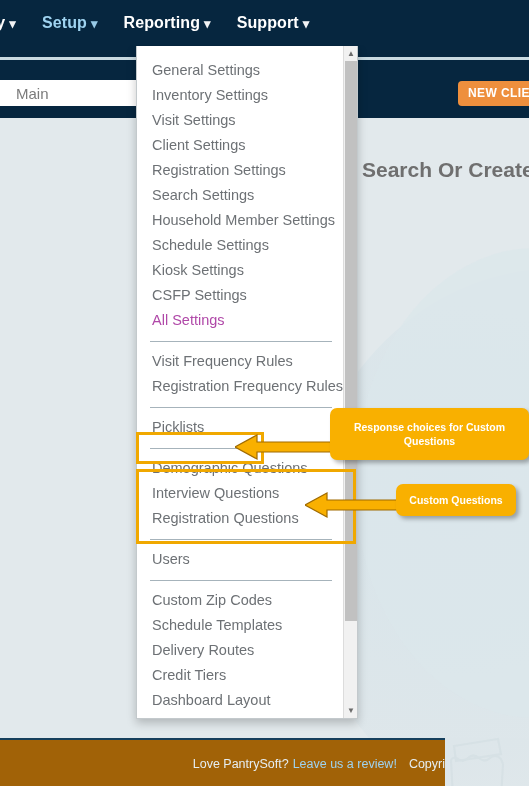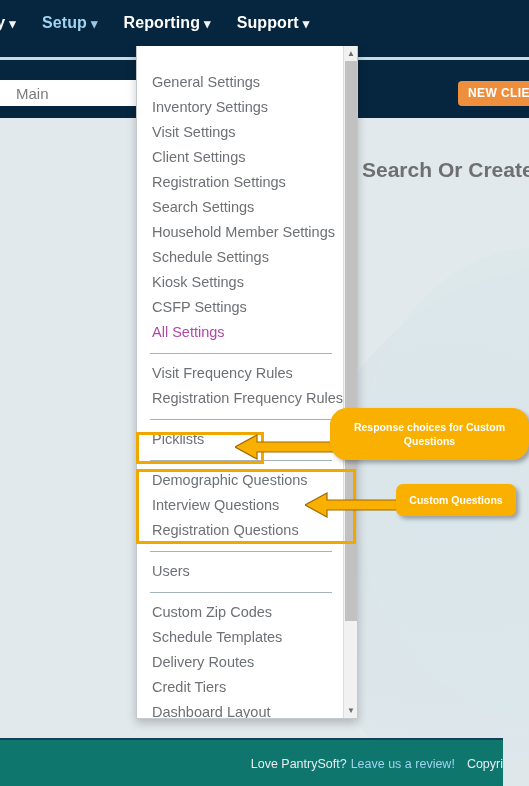--- a/index.html
+++ b/index.html
@@ -167,21 +167,21 @@
     border: 1px solid #c3c9cc;
     border-top: none;
     box-shadow: 0 4px 9px rgba(0,0,0,.22);
     z-index: 30;
     overflow: hidden;
   }
   .dd-list {
     position: absolute;
     left: 0; top: 0;
     width: 208px;
-    padding-top: 24px;
+    padding-top: 12px;
   }
   .dd-item {
     display: block;
     font-size: 14.5px;
     color: #6d7175;
     padding: 3px 10px 3px 15px;
     line-height: 19px;
     white-space: nowrap;
     cursor: pointer;
     text-decoration: none;
@@ -236,33 +236,33 @@
     text-align: center;
     border-radius: 7px;
     box-shadow: 3px 3px 4px rgba(0,0,0,.30);
     display: flex;
     align-items: center;
     justify-content: center;
     padding: 6px 10px;
     line-height: 14px;
     z-index: 52;
   }
-  #callout-picklists { left: 330px; top: 408px; width: 199px; height: 52px; border-radius: 17px; }
+  #callout-picklists { left: 330px; top: 408px; width: 199px; height: 52px; }
   #callout-questions { left: 396px; top: 484px; width: 120px; height: 32px; }
 
   .anno-arrow { position: absolute; z-index: 51; }
   #arrow-picklists { left: 235px; top: 434px; }
   #arrow-questions { left: 305px; top: 492px; }
 
   
   .footer {
     position: absolute;
     left: 0; bottom: 0;
-    width: 503px; height: 48px;
-    background: #0f766e;
+    width: 445px; height: 48px;
+    background: #a16207;
     border-top: 2px solid #163f5c;
     z-index: 20;
   }
   .footer-inner {
     display: flex;
     align-items: center;
     justify-content: flex-end;
     height: 48px;
     padding-right: 0;
     font-size: 12.5px;

